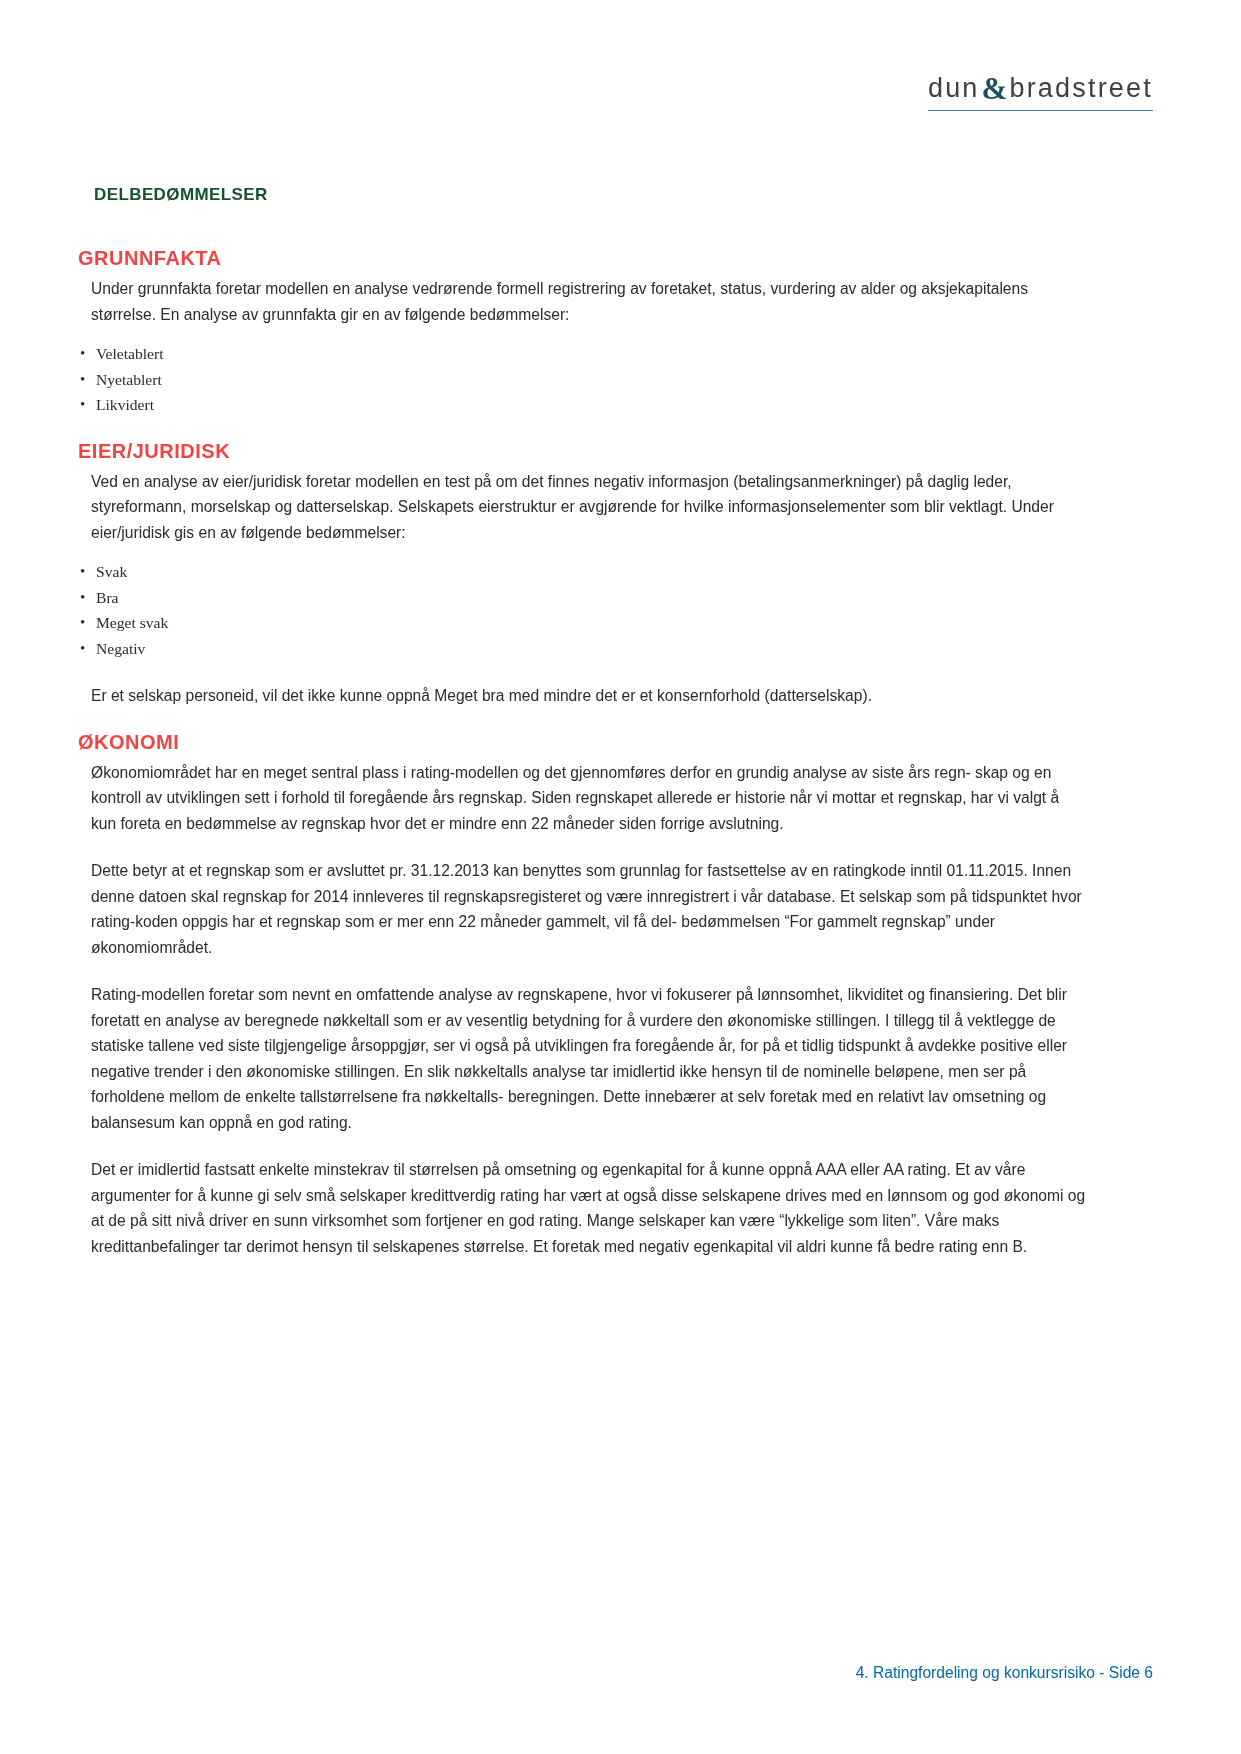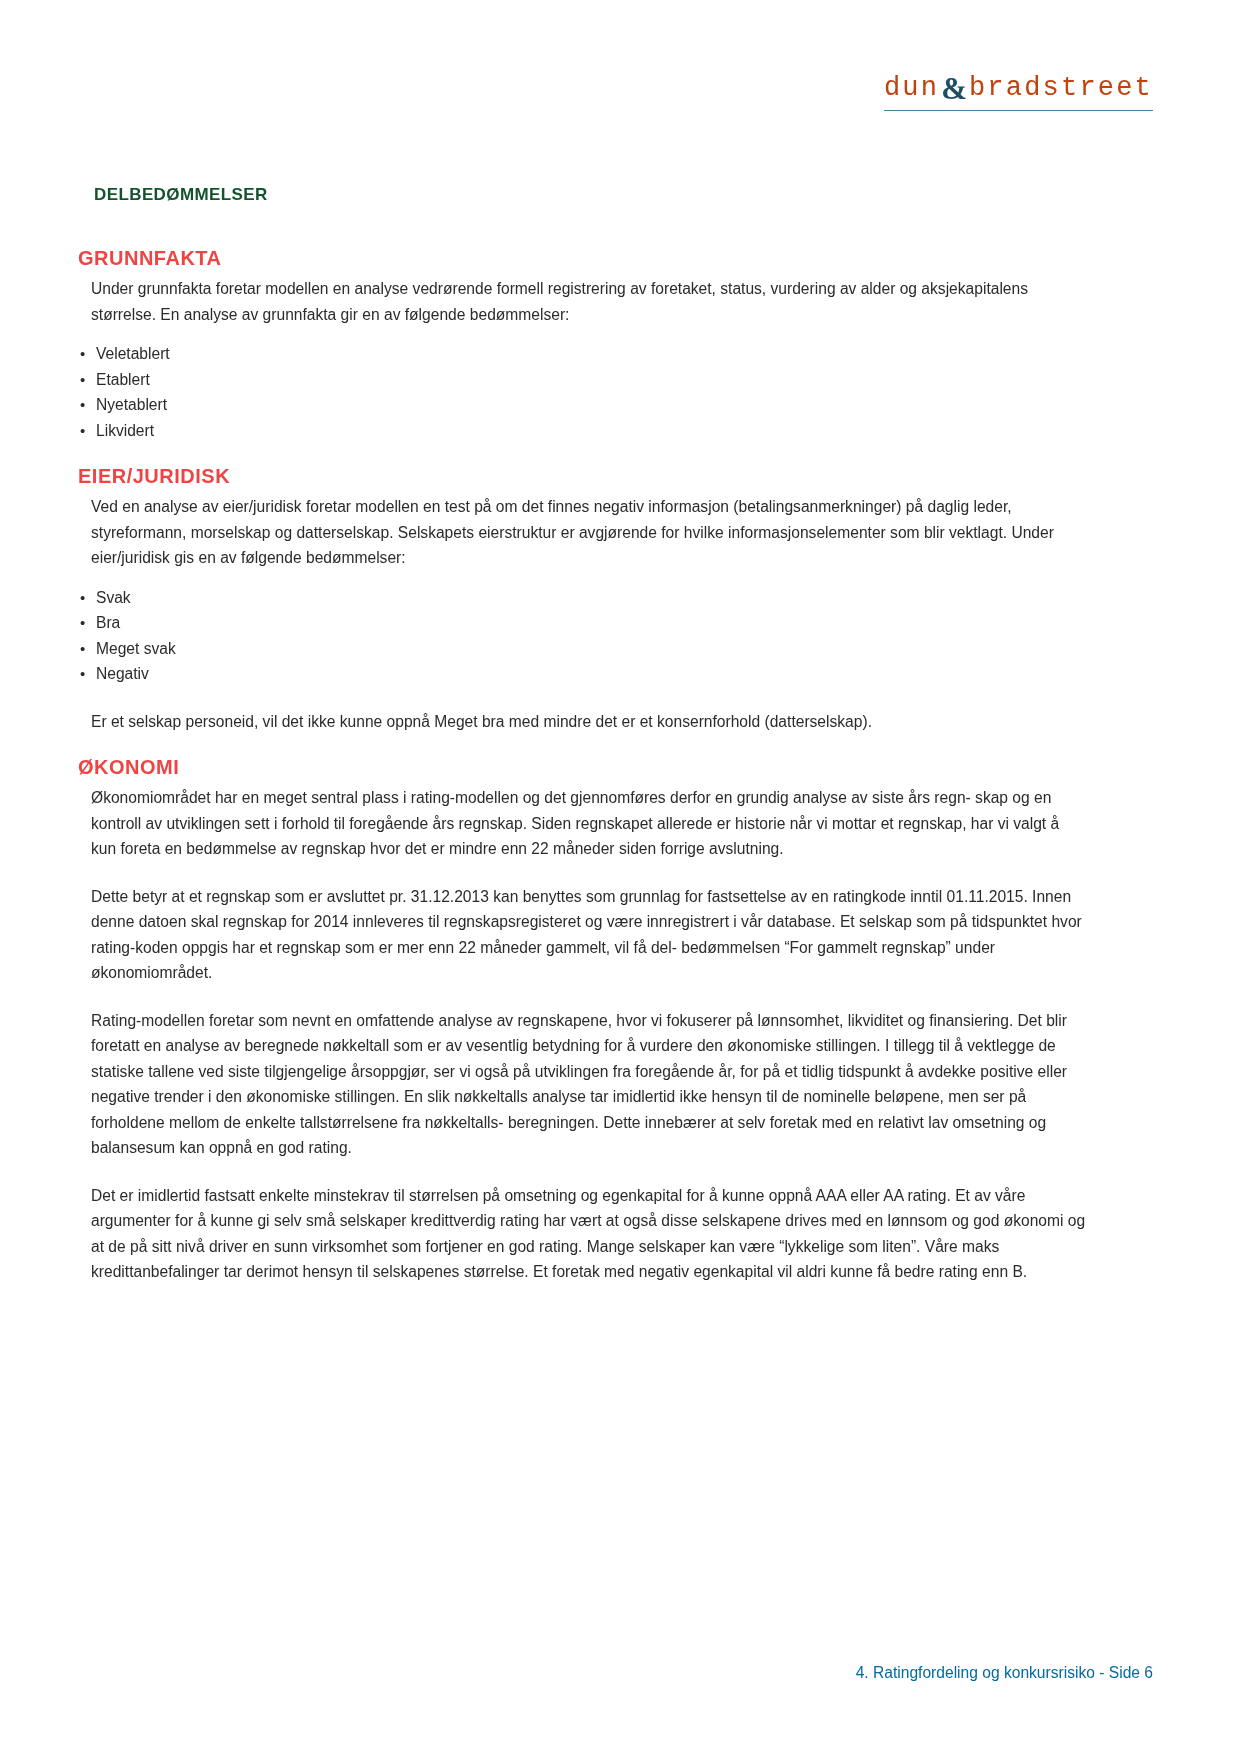--- a/index.html
+++ b/index.html
@@ -25,24 +25,24 @@
   
   .logo-area {
     position: absolute;
     top: 68px;
     right: 88px;
     display: flex;
     align-items: center;
     height: 40px;
   }
   .logo-text {
-    font-family: Liberation Mono, monospace;
+    font-family: Liberation Sans, sans-serif;
     font-size: 27px;
     letter-spacing: 2.2px;
-    color: #c2410c;
+    color: #404040;
     font-weight: 400;
   }
   .logo-amp {
     font-family: "Liberation Serif", serif;
     font-size: 31px;
     color: #1f4e63;
     font-weight: 700;
     margin: 0 2px;
     position: relative;
     top: 1px;
@@ -87,20 +87,21 @@
     color: #2b2b2b;
   }
   p.para.tight {
     margin-bottom: 14px;
   }
 
   ul.bullets {
     list-style: none;
     margin: 0 0 22px 0;
     padding: 0;
+    font-family: Liberation Serif, serif;
   }
   ul.bullets li {
     font-size: 15.6px;
     line-height: 25.5px;
     color: #2b2b2b;
     padding-left: 18px;
     position: relative;
   }
   ul.bullets li:before {
     content: "•";
@@ -133,21 +134,20 @@
   </div>
 
   <div class="content">
 
     <h1 class="doc-title">DELBEDØMMELSER</h1>
 
     <h2 class="section-head">GRUNNFAKTA</h2>
     <p class="para tight">Under grunnfakta foretar modellen en analyse vedrørende formell registrering av foretaket, status, vurdering av alder og aksjekapitalens størrelse. En analyse av grunnfakta gir en av følgende bedømmelser:</p>
     <ul class="bullets">
       <li>Veletablert</li>
-      <li>Etablert</li>
       <li>Nyetablert</li>
       <li>Likvidert</li>
     </ul>
 
     <h2 class="section-head">EIER/JURIDISK</h2>
     <p class="para tight">Ved en analyse av eier/juridisk foretar modellen en test på om det finnes negativ informasjon (betalingsanmerkninger) på daglig leder, styreformann, morselskap og datterselskap. Selskapets eierstruktur er avgjørende for hvilke informasjonselementer som blir vektlagt. Under eier/juridisk gis en av følgende bedømmelser:</p>
     <ul class="bullets">
       <li>Svak</li>
       <li>Bra</li>
       <li>Meget svak</li>

